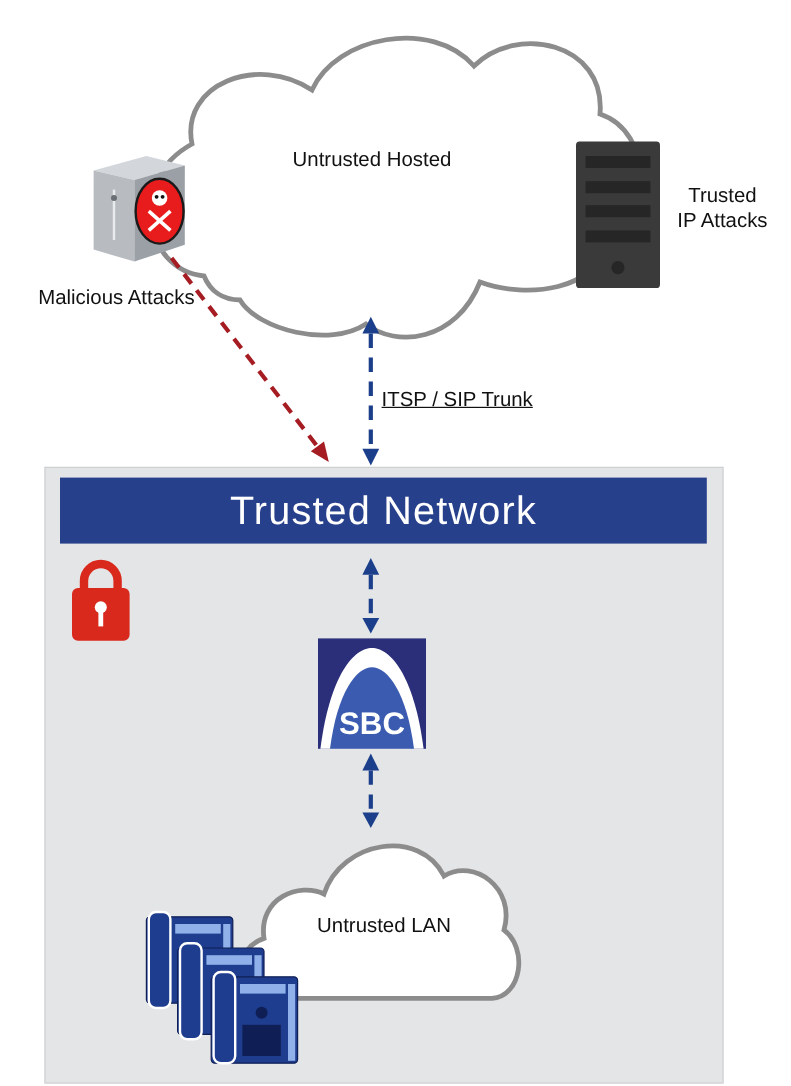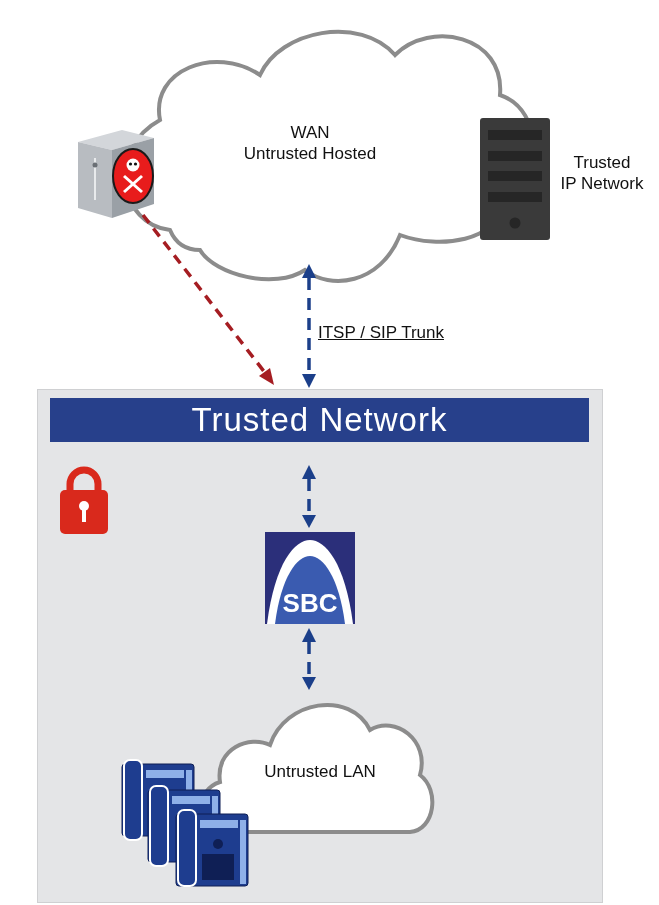--- a/index.html
+++ b/index.html
@@ -1,68 +1,68 @@
 <!DOCTYPE html>
 <html><head>
   <meta charset="utf-8">
   <style>
     html, body { margin: 0; padding: 0; background: #ffffff; }
     body { width: 659px; height: 905px; position: relative; overflow: hidden;
            font-family: "Liberation Sans", sans-serif; color: #111; }
     .abs { position: absolute; }
     #trusted-zone { left: 37px; top: 389px; width: 566px; height: 514px;
                     background: #e4e5e7; border: 1px solid #cfd0d2; box-sizing: border-box; }
-    #trusted-banner { left: 50px; top: 398px; width: 539px; height: 44px;
+    #trusted-banner { left: 50px; top: 398px; width: 539px; height: 55px;
                       display: flex; align-items: center; justify-content: center;
                       color: #ffffff; font-size: 33px; letter-spacing: 1px; }
     .label { font-size: 17px; line-height: 21px; text-align: center; color: #111; }
     svg { position: absolute; overflow: visible; }
   </style>
 </head>
 <body>
 
 <div id="trusted-zone" class="abs"></div>
 
 <svg width="659" height="400" style="left:0;top:0">
   <path d="M170,230 C120,225 105,150 160,120 C150,70 215,45 260,75 C280,30 360,15 395,55 C430,20 505,35 500,95
            C545,110 545,185 500,205 C500,240 440,250 400,235 C380,285 330,290 305,270
            C275,290 215,275 200,250 C185,250 175,242 170,230 Z" fill="#ffffff" stroke="#8c8c8c" stroke-width="4"></path>
 </svg>
 <div class="abs label" style="left:210px;top:122px;width:200px;">
-  <div>WAN</div>
   <div>Untrusted Hosted</div>
 </div>
 
 <svg width="90" height="100" style="left:72px;top:120px">
   <polygon points="6,22 50,10 82,18 40,30" fill="#d3d6da"></polygon>
   <polygon points="6,22 40,30 40,98 6,88" fill="#b8bcc1"></polygon>
   <polygon points="40,30 82,18 82,84 40,98" fill="#9aa0a6"></polygon>
   <line x1="23" y1="38" x2="23" y2="80" stroke="#e8eaec" stroke-width="2"></line>
   <circle cx="23" cy="45" r="2.5" fill="#6a6f75"></circle>
   <ellipse cx="61" cy="56" rx="20" ry="27" fill="#e81c1c" stroke="#1a1a1a" stroke-width="2"></ellipse>
   <circle cx="61" cy="45" r="6.5" fill="#ffffff"></circle>
   <circle cx="58.5" cy="44" r="1.6" fill="#111"></circle>
   <circle cx="63.5" cy="44" r="1.6" fill="#111"></circle>
   <line x1="52" y1="56" x2="70" y2="72" stroke="#ffffff" stroke-width="3"></line>
   <line x1="70" y1="56" x2="52" y2="72" stroke="#ffffff" stroke-width="3"></line>
 </svg>
 <div class="abs label" style="left:12px;top:237px;width:170px;">
+  <div>Malicious Attacks</div>
 </div>
 
 <svg width="76" height="126" style="left:478px;top:116px">
   <rect x="2" y="2" width="70" height="122" rx="3" fill="#3a3a3a"></rect>
   <rect x="10" y="14" width="54" height="10" fill="#262626"></rect>
   <rect x="10" y="35" width="54" height="10" fill="#262626"></rect>
   <rect x="10" y="55" width="54" height="10" fill="#262626"></rect>
   <rect x="10" y="76" width="54" height="10" fill="#262626"></rect>
   <circle cx="37" cy="107" r="5.5" fill="#262626"></circle>
 </svg>
 <div class="abs label" style="left:552px;top:152px;width:100px;">
   <div>Trusted</div>
-  <div>IP Network</div>
+  <div>IP Attacks</div>
 </div>
 
 <svg width="659" height="400" style="left:0;top:0">
   <line x1="143" y1="215" x2="266" y2="374" stroke="#a51d22" stroke-width="3.5" stroke-dasharray="10,7"></line>
   <polygon points="274,385 259,376 270,368" fill="#a51d22"></polygon>
 </svg>
 
 <svg width="659" height="400" style="left:0;top:0">
   <polygon points="309,264 302,278 316,278" fill="#1b3f8a"></polygon>
   <line x1="309" y1="278" x2="309" y2="374" stroke="#1b3f8a" stroke-width="3.5" stroke-dasharray="12,8"></line>

